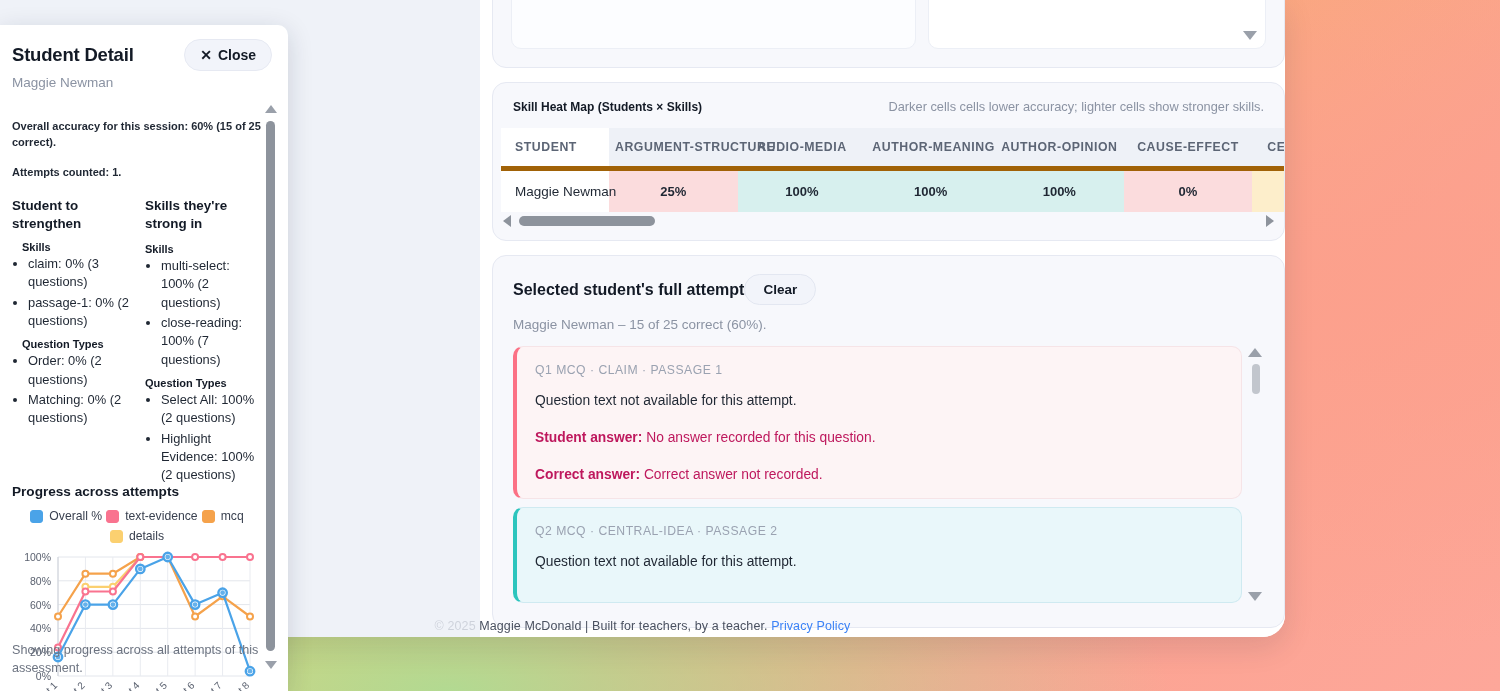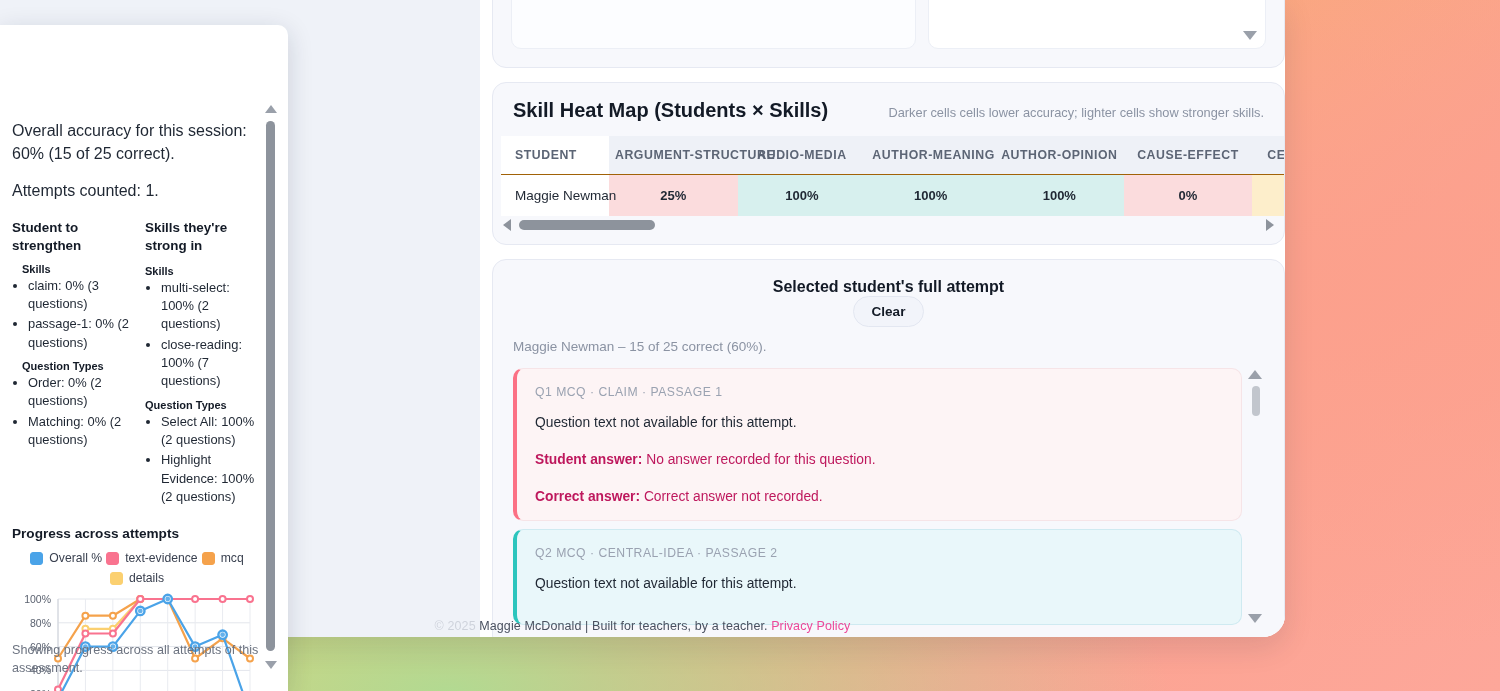--- a/index.html
+++ b/index.html
@@ -47,21 +47,21 @@
   }
 
   
   .footer {
     position:absolute; left:0; right:0; bottom:0; height:54px;
     display:flex; align-items:flex-end; justify-content:center;
     padding-bottom:4px;
     font-size:12.5px; color:#4a5160; letter-spacing:.1px;
     overflow:hidden;
   }
-  .footer a { color:#ec4899; text-decoration:none; }
+  .footer a { color:#3b82f6; text-decoration:none; }
 
   
   .right-col {
     position:absolute; left:492px; top:-250px; width:793px;
     display:flex; flex-direction:column; gap:14px;
   }
   .card {
     background:#f7f8fc;
     border:1px solid #e6e9f2;
     border-radius:14px;
@@ -80,28 +80,28 @@
   }
   .vscroll-arrow {
     position:absolute; right:8px; bottom:8px;
     width:0;height:0;border-left:7px solid transparent;border-right:7px solid transparent;
     border-top:9px solid #9aa0aa;
   }
 
   
   .card-heat { position:relative; padding:16px 0 0 0; }
   .heat-head { display:flex; align-items:baseline; justify-content:space-between; padding:0 20px 14px 20px; }
-  .heat-title { font-size:20px; font-weight:700; color:#131a26; }
+  .heat-title { font-size:12px; font-weight:700; color:#131a26; }
   .heat-note  { font-size:12.8px; color:#8b93a3; }
   .heat-scroller { position:relative; overflow:hidden; padding:0 8px 0 8px; }
   .heat-table { border-collapse:collapse; table-layout:fixed; width:880px; }
   .heat-table th {
     font-size:12.3px; letter-spacing:.55px; font-weight:700; color:#5c6575;
     text-transform:uppercase; text-align:center; padding:12px 6px;
-    background:#eef1f7; border-bottom:1px solid #a16207; white-space:nowrap;
+    background:#eef1f7; border-bottom:5px solid #a16207; white-space:nowrap;
   }
   .heat-table th.stu, .heat-table td.stu {
     text-align:left; padding-left:14px; width:108px;
     background:#ffffff; position:sticky; left:0;
   }
   .heat-table td {
     font-size:13px; font-weight:700; color:#1f2733; text-align:center;
     padding:13px 6px; white-space:nowrap;
   }
   .heat-table td.stu { font-weight:400; color:#1f2733; font-size:13.5px; }
@@ -109,21 +109,21 @@
     position:relative; height:18px; margin:0 10px 10px 10px;
     display:flex; align-items:center;
   }
   .hs-arrow-l { width:0;height:0;border-top:6px solid transparent;border-bottom:6px solid transparent;border-right:8px solid #8d939c; }
   .hs-arrow-r { width:0;height:0;border-top:6px solid transparent;border-bottom:6px solid transparent;border-left:8px solid #8d939c; margin-left:auto; }
   .hs-track { flex:1; height:10px; margin:0 6px; background:transparent; position:relative; }
   .hs-thumb { position:absolute; left:2px; top:0; width:136px; height:10px; background:#8d939c; border-radius:6px; }
 
   
   .card-attempt { padding:18px 20px 16px 20px; position:relative; }
-  .att-head { display:flex; align-items:center; justify-content:flex-start;flex-direction:column; }
+  .att-head { display:flex; align-items:center; justify-content:flex-start; }
   .att-title { font-size:16px; font-weight:700; color:#131a26; }
   .clear-btn {
     font-size:13.5px; font-weight:700; color:#131a26;
     background:#f2f4fa; border:1px solid #e3e7f1; border-radius:999px;
     padding:7px 18px; cursor:pointer;
   }
   .att-sub { margin-top:12px; font-size:13.5px; color:#8b93a3; }
   .q-list { margin-top:14px; position:relative; padding-right:22px; }
   .q-card { border-radius:10px; padding:16px 18px 16px 18px; margin-bottom:8px; }
   .q-wrong { background:#fdf4f5; border:1px solid #f6e4e7; border-left:4px solid #fb7185; }
@@ -160,29 +160,29 @@
     background:#f2f4fa; border:1px solid #e6e9f2; border-radius:999px;
     padding:7px 15px; font-size:14px; font-weight:700; color:#131a26; cursor:pointer;
   }
   .drawer-sub { margin-top:4px; font-size:13.5px; color:#8b93a3; }
 
   .drawer-body {
     position:absolute; left:0; right:0; top:78px; bottom:0;
     padding:8px 24px 8px 12px;
     overflow:hidden;
   }
-  .dv-line { font-size:16px; color:#1f2733; line-height:1.45; margin-top:8px; }
+  .dv-line { font-size:11px; color:#1f2733; line-height:1.45; margin-top:8px;font-weight:bold; }
   .cols { display:flex; gap:14px; margin-top:16px; }
   .col { width:50%; }
   .col-h { font-size:13.4px; font-weight:700; color:#131a26; line-height:1.35; }
   .sub-h { font-size:11px; font-weight:700; color:#131a26; margin-top:8px; padding-left:10px; }
   .col ul { margin:2px 0 0 16px; }
   .col li { font-size:12.9px; color:#1f2733; line-height:1.42; margin-top:2px; }
 
-  .prog-h { font-size:13.6px; font-weight:700; color:#131a26; margin-top:20px; }
+  .prog-h { font-size:13.6px; font-weight:700; color:#131a26; }
 
   
   .chart-wrap { margin-top:10px; position:relative; width:250px; }
   .legend { display:flex; flex-wrap:wrap; justify-content:center; gap:6px 4px; padding:0 4px; }
   .lg { display:flex; align-items:center; gap:6px; font-size:12.2px; color:#3a4150; }
   .sw { width:13px; height:13px; border-radius:3px; }
   .chart-svg { display:block; margin-top:6px; }
 
   .drawer-foot {
     position:absolute; left:12px; right:28px; bottom:14px;
@@ -289,20 +289,30 @@
 
     <div class="footer">
       <span>© 2025 Maggie McDonald | Built for teachers, by a teacher.</span>&nbsp;<a href="#">Privacy Policy</a>
     </div>
   </div>
 
   <div class="dim"></div>
 </div>
 
 <div class="drawer">
+  <div class="drawer-head">
+    <div class="drawer-title-row">
+      <div class="drawer-title">Student Detail</div>
+      <button class="close-btn">
+        <span>✕</span>
+        <span>Close</span>
+      </button>
+    </div>
+    <div class="drawer-sub">Maggie Newman</div>
+  </div>
 
   <div class="drawer-body">
     <div class="dv-line">Overall accuracy for this session: 60% (15 of 25 correct).</div>
     <div class="dv-line" style="margin-top:14px">Attempts counted: 1.</div>
 
     <div class="cols">
       <div class="col">
         <div class="col-h">Student to strengthen</div>
         <div class="sub-h">Skills</div>
         <ul>

